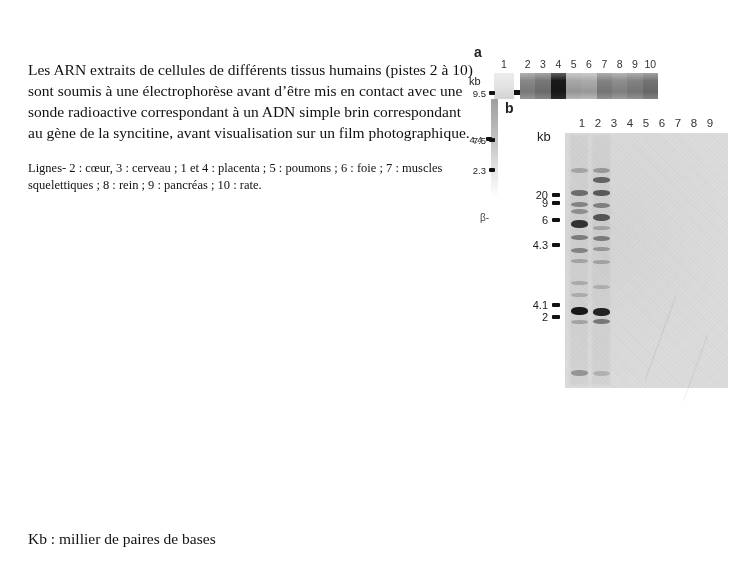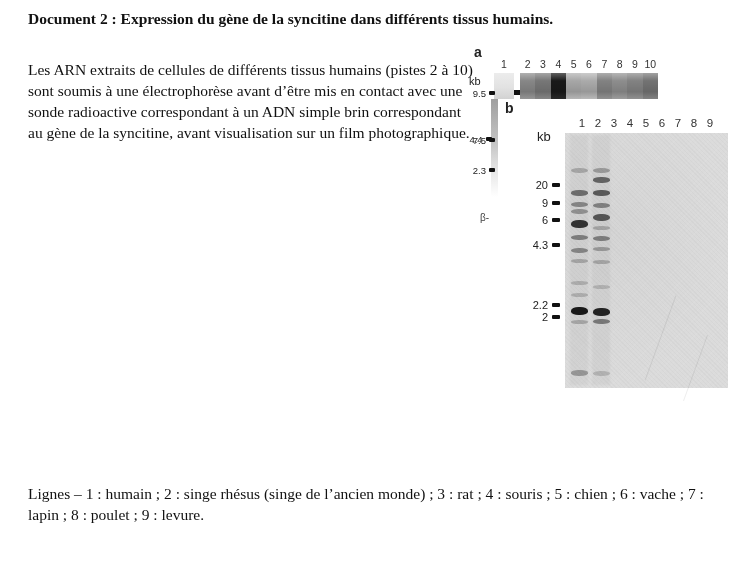--- a/index.html
+++ b/index.html
@@ -52,31 +52,31 @@
   }
   .lane-smear{position:absolute;top:2px;height:250px;width:18px;background:rgba(60,60,60,0.05);filter:blur(1px);}
   .band{position:absolute;background:#0c0c0c;border-radius:45%;filter:blur(0.7px);}
   .scratch{position:absolute;width:1px;height:90px;background:rgba(0,0,0,0.07);transform:rotate(20deg);}
 </style>
 </head>
 <body>
 
 <div id="screen">
 
-  <div class="abs doc-title" style="left:28px;top:8px;width:690px;">Document 2 : Expression du gène de la syncitine dans différents tissus humains.</div>
 
   <div class="abs body-text" style="left:28px;top:59px;width:450px;">Les ARN extraits de cellules de différents tissus humains (pistes 2 à 10) sont soumis à une électrophorèse avant d’être mis en contact avec une sonde radioactive correspondant à un ADN simple brin correspondant au gène de la syncitine, avant visualisation sur un film photographique.</div>
 
   <div class="abs fine-text" style="left:28px;top:160px;width:438px;">
+    <div>Lignes- 2 : cœur, 3 : cerveau ; 1 et 4 : placenta ; 5 : poumons ; 6 : foie ; 7 : muscles squelettiques ; 8 : rein ; 9 : pancréas ; 10 : rate.</div>
   </div>
 
 
 
-  <div class="abs body-text" style="left:28px;top:483px;width:682px;">Lignes – 1 : humain ; 2 : singe rhésus (singe de l’ancien monde) ; 3 : rat ; 4 : souris ; 5 : chien ; 6 :  vache ; 7 : lapin ; 8 : poulet ; 9 : levure.</div>
-
+
+  <div class="abs body-text" style="left:28px;top:528px;width:400px;">Kb : millier de paires de bases</div>
 
   <div class="abs panel-label" style="left:474px;top:44px;">a</div>
 
   <div class="abs lanenum" style="left:494px;top:58px;width:20px;">1</div>
 
   <div class="abs" id="gelA-lanenums" style="left:520px;top:58px;width:138px;display:flex;">
       <div class="lanenum" style="flex: 1 1 0px;">2</div>
       <div class="lanenum" style="flex: 1 1 0px;">3</div>
       <div class="lanenum" style="flex: 1 1 0px;">4</div>
       <div class="lanenum" style="flex: 1 1 0px;">5</div>
@@ -136,38 +136,38 @@
       <div class="lanenum-b" style="flex: 1 1 0px;">5</div>
       <div class="lanenum-b" style="flex: 1 1 0px;">6</div>
       <div class="lanenum-b" style="flex: 1 1 0px;">7</div>
       <div class="lanenum-b" style="flex: 1 1 0px;">8</div>
       <div class="lanenum-b" style="flex: 1 1 0px;">9</div>
     </div>
 
   <div class="abs kb-b" style="left:537px;top:129px;">kb</div>
 
   <div id="gelB-markers" style="position: absolute; left: 0px; top: 0px;">
-      <div class="marker-row" style="left: 520px; width: 40px; top: 178px; height: 14px;">
+      <div class="marker-row" style="left: 520px; width: 40px; top: 188px; height: 14px;">
         <span class="marker-label-b">20</span>
         <span class="marker-dash-b"></span>
       </div>
       <div class="marker-row" style="left: 520px; width: 40px; top: 196px; height: 14px;">
         <span class="marker-label-b">9</span>
         <span class="marker-dash-b"></span>
       </div>
       <div class="marker-row" style="left: 520px; width: 40px; top: 213px; height: 14px;">
         <span class="marker-label-b">6</span>
         <span class="marker-dash-b"></span>
       </div>
       <div class="marker-row" style="left: 520px; width: 40px; top: 238px; height: 14px;">
         <span class="marker-label-b">4.3</span>
         <span class="marker-dash-b"></span>
       </div>
       <div class="marker-row" style="left: 520px; width: 40px; top: 298px; height: 14px;">
-        <span class="marker-label-b">2.2</span>
+        <span class="marker-label-b">4.1</span>
         <span class="marker-dash-b"></span>
       </div>
       <div class="marker-row" style="left: 520px; width: 40px; top: 310px; height: 14px;">
         <span class="marker-label-b">2</span>
         <span class="marker-dash-b"></span>
       </div>
     </div>
 
   <div class="abs" id="gelB-photo">
     <div class="lane-smear" style="left:5px;"></div>

